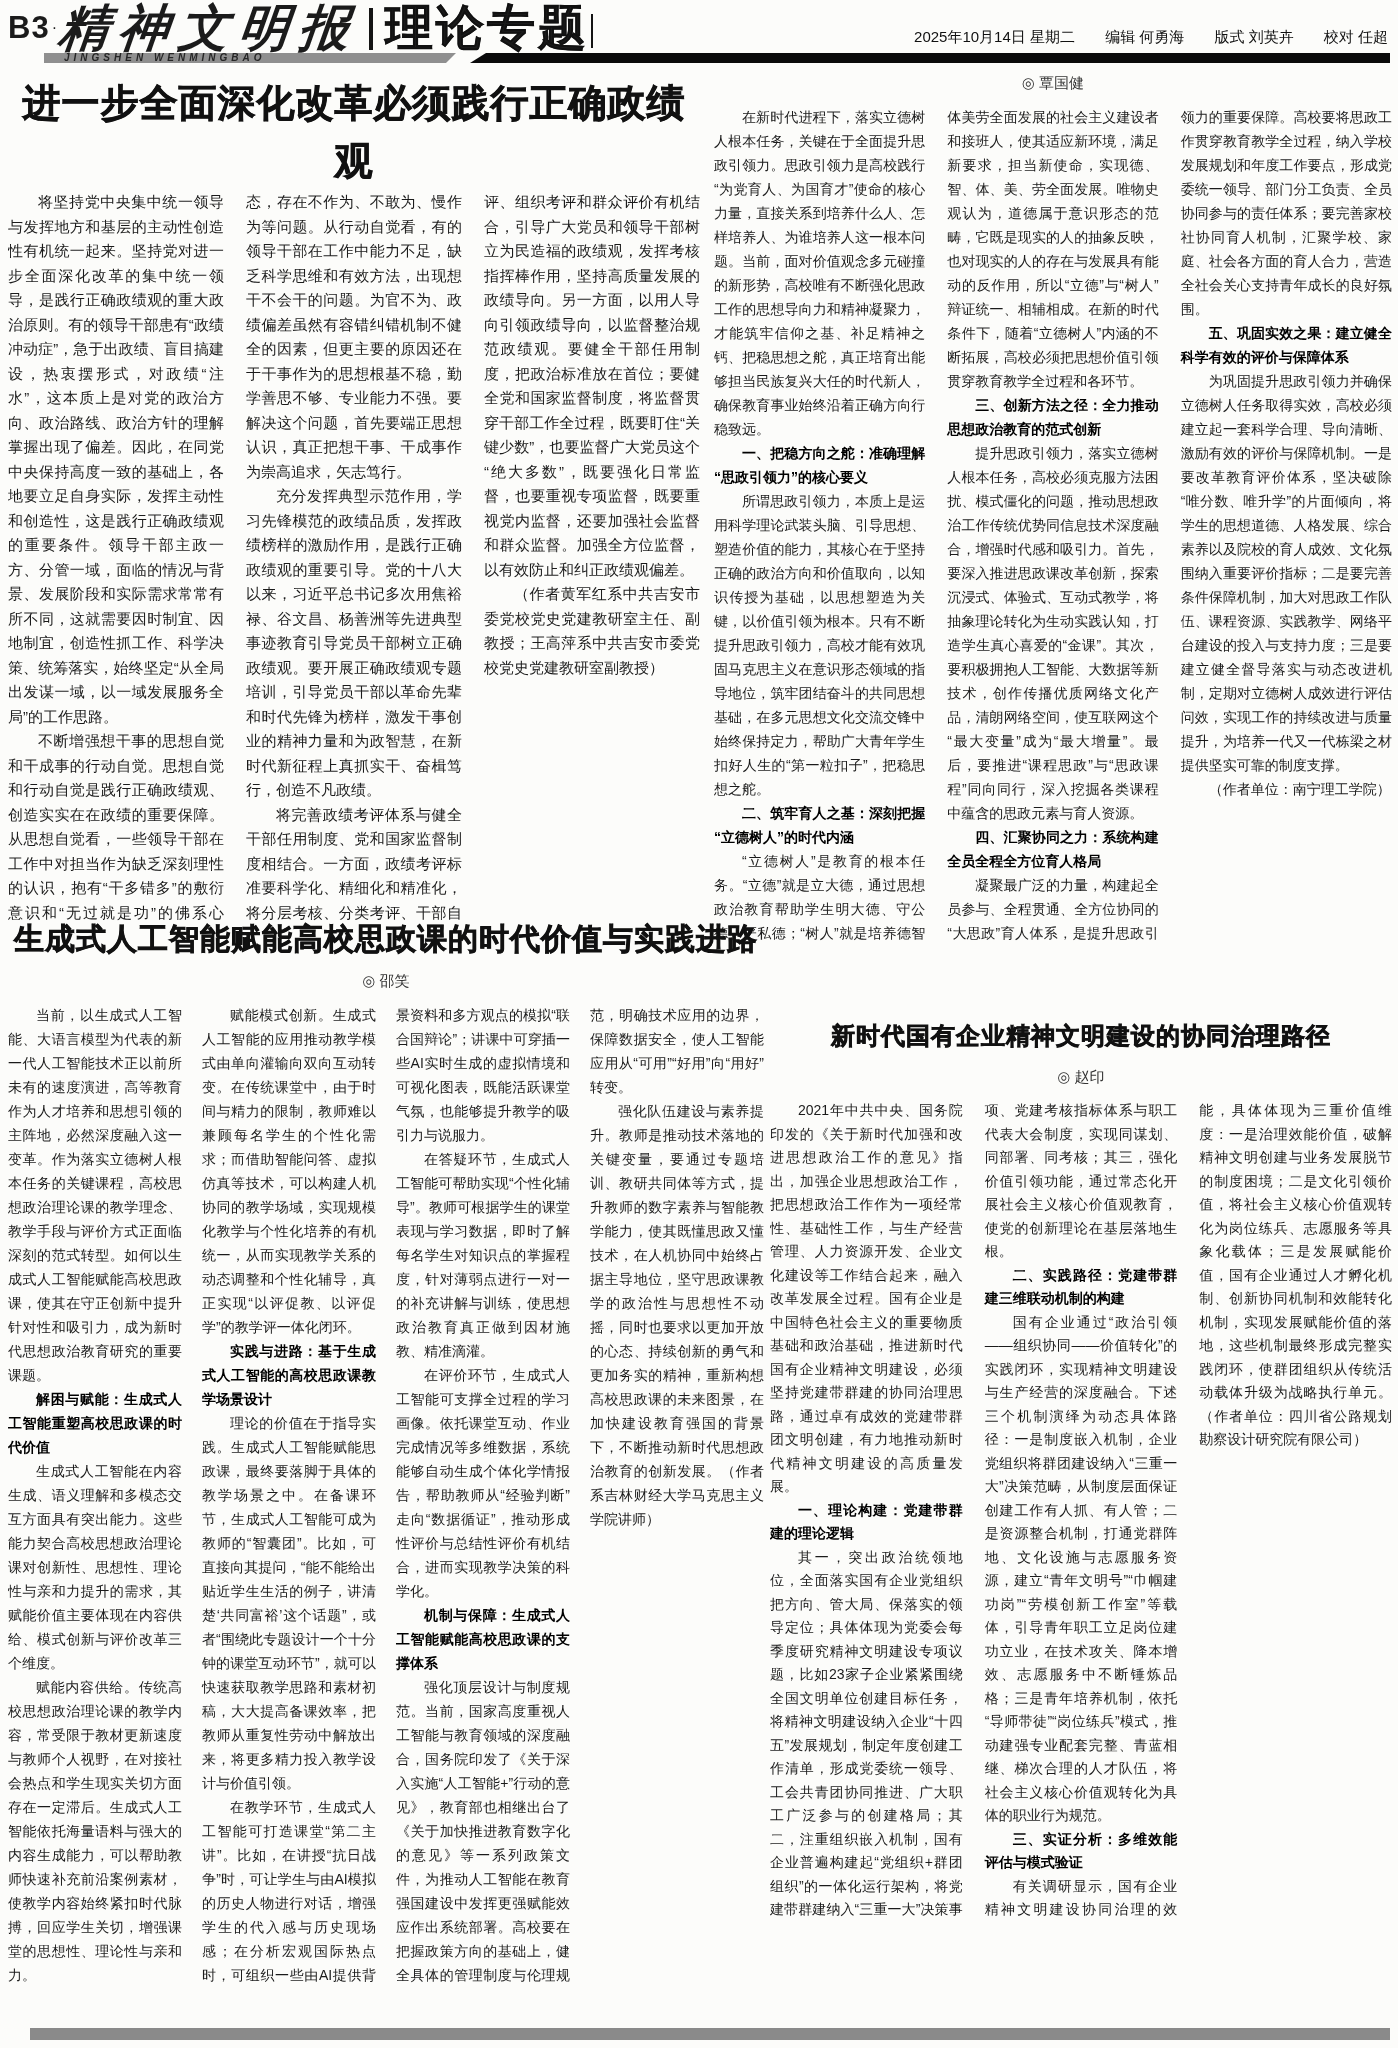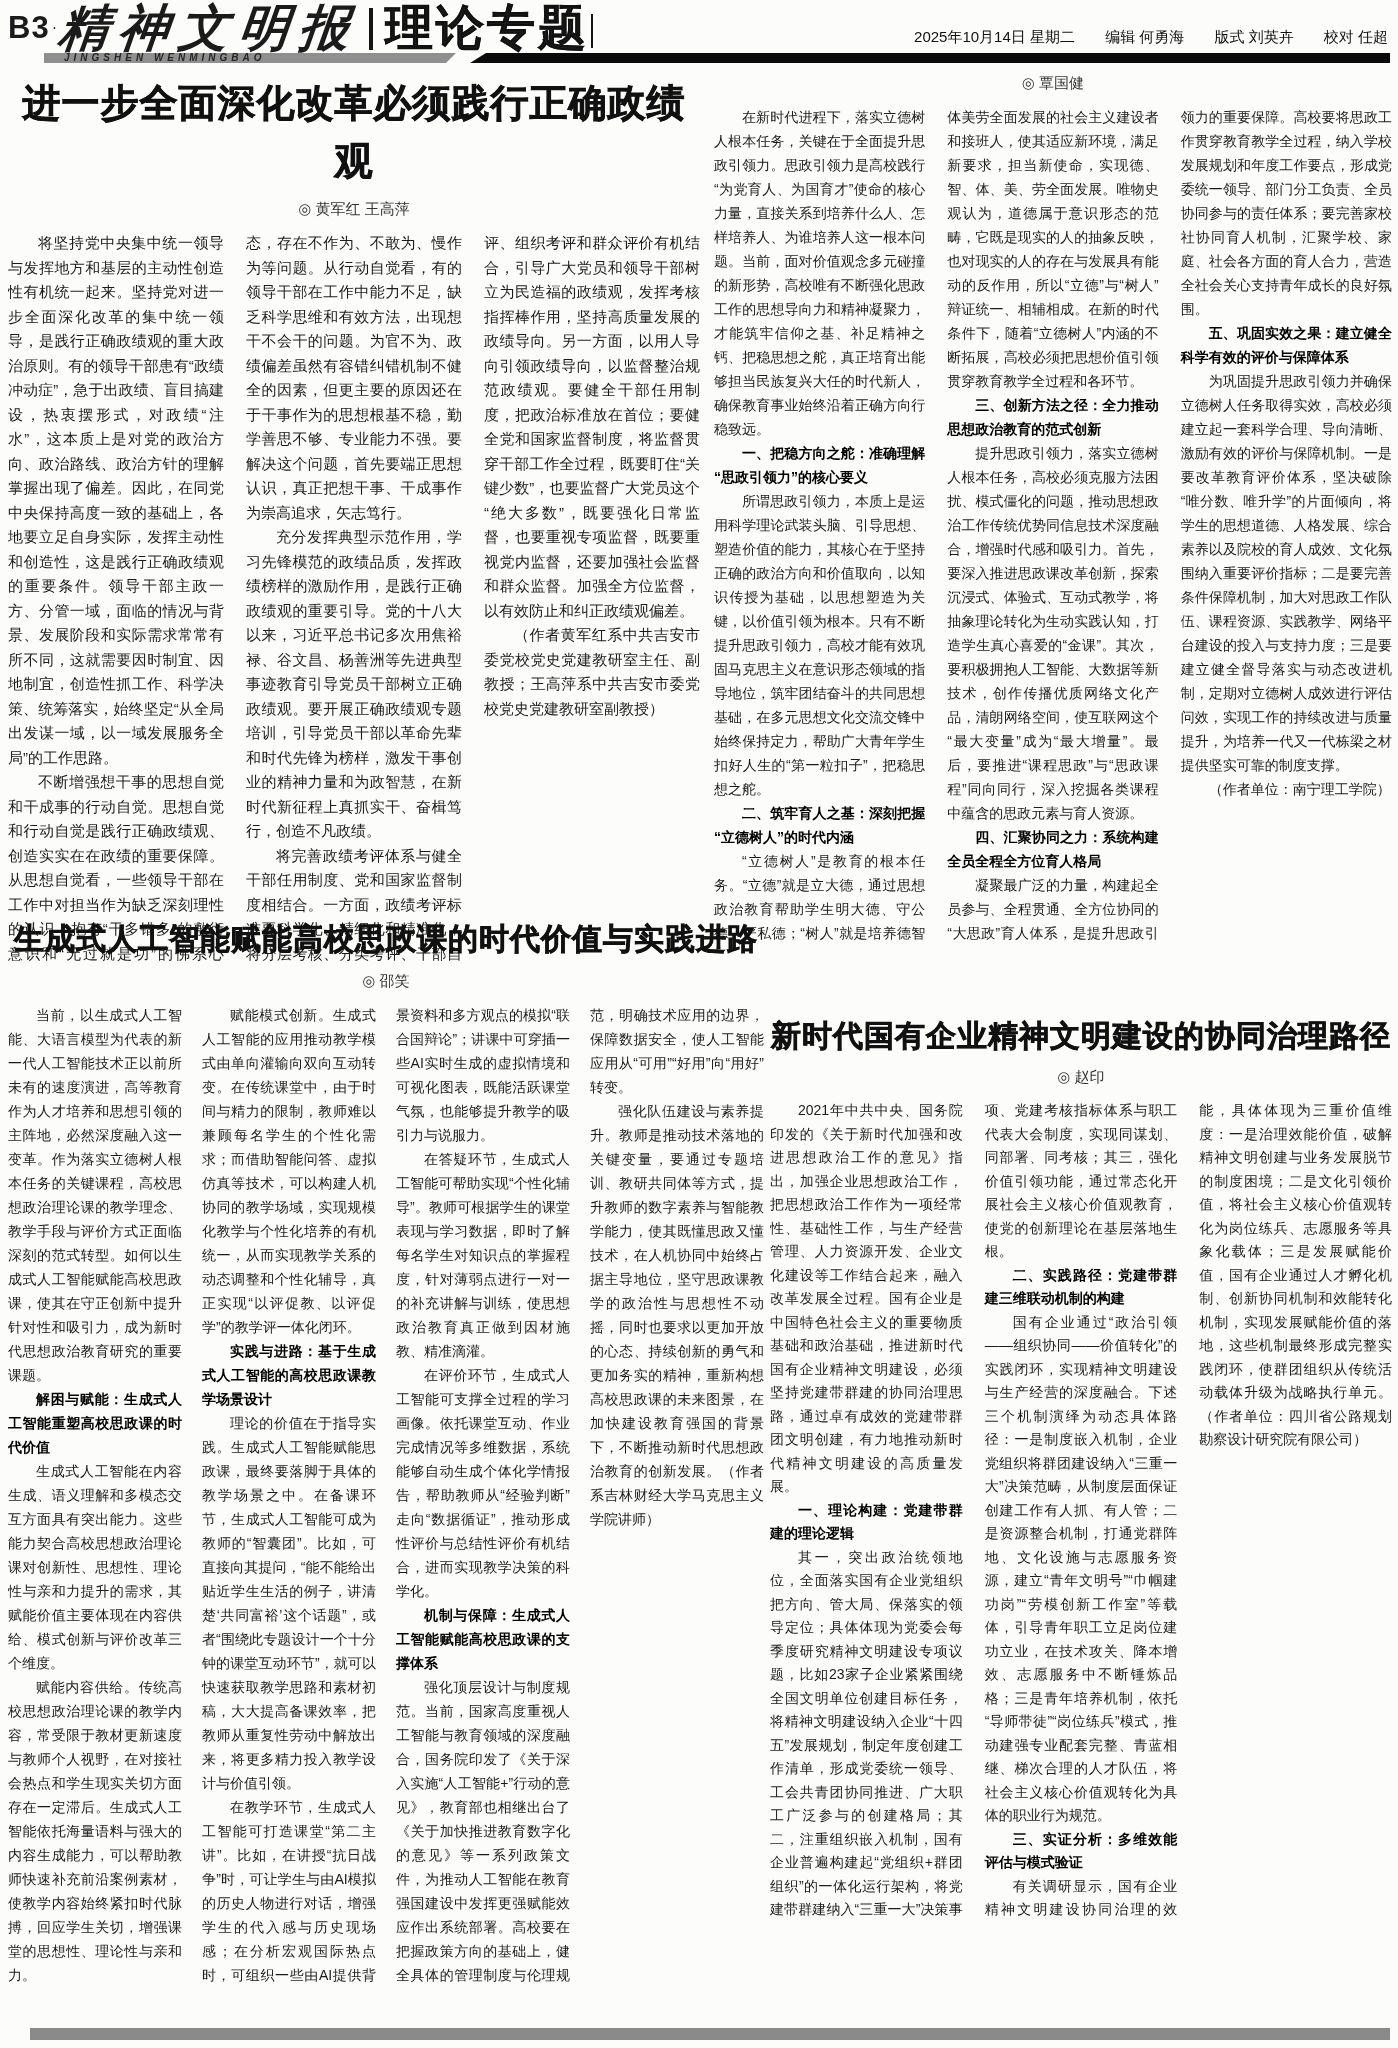--- a/index.html
+++ b/index.html
@@ -53,21 +53,21 @@
   
   .a2{left:714px;top:64px;width:678px;height:950px;}
   .a2 h1{font-size:30px;line-height:46px;margin-top:8px;}
   .a2 .cols{column-count:3;column-gap:22px;height:848px;font-size:14px;line-height:24px;}
   
   .a3{left:8px;top:916px;width:756px;height:1106px;}
   .a3 h1{font-size:30px;line-height:46px;}
   .a3 .cols{column-count:4;column-gap:20px;height:1002px;font-size:14px;line-height:24px;}
   
   .a4{left:770px;top:1014px;width:622px;height:926px;}
-  .a4 h1{font-size:30px;line-height:44px;}
+  .a4 h1{font-size:24px;line-height:44px;}
   .a4 .cols{column-count:3;column-gap:22px;height:828px;font-size:14px;line-height:23.5px;}
   
   .bottom-bar{position:absolute;left:30px;right:8px;top:2028px;height:12px;background:#8a8a8a;}
 </style>
 </head>
 <body>
 
 <div class="page">
 
   <header class="hdr">
@@ -86,21 +86,20 @@
       <span>校对 任超</span>
     </div>
     <div class="pinyin-bar">
       <span>JINGSHEN WENMINGBAO</span>
     </div>
     <div class="rule-black"></div>
   </header>
 
   <section class="article a1">
     <h1>进一步全面深化改革必须践行正确政绩观</h1>
-    <div class="byline">◎ 黄军红 王高萍</div>
     <div class="cols">
         <p>将坚持党中央集中统一领导与发挥地方和基层的主动性创造性有机统一起来。坚持党对进一步全面深化改革的集中统一领导，是践行正确政绩观的重大政治原则。有的领导干部患有“政绩冲动症”，急于出政绩、盲目搞建设，热衷摆形式，对政绩“注水”，这本质上是对党的政治方向、政治路线、政治方针的理解掌握出现了偏差。因此，在同党中央保持高度一致的基础上，各地要立足自身实际，发挥主动性和创造性，这是践行正确政绩观的重要条件。领导干部主政一方、分管一域，面临的情况与背景、发展阶段和实际需求常常有所不同，这就需要因时制宜、因地制宜，创造性抓工作、科学决策、统筹落实，始终坚定“从全局出发谋一域，以一域发展服务全局”的工作思路。</p>
         <p>不断增强想干事的思想自觉和干成事的行动自觉。思想自觉和行动自觉是践行正确政绩观、创造实实在在政绩的重要保障。从思想自觉看，一些领导干部在工作中对担当作为缺乏深刻理性的认识，抱有“干多错多”的敷衍意识和“无过就是功”的佛系心态，存在不作为、不敢为、慢作为等问题。从行动自觉看，有的领导干部在工作中能力不足，缺乏科学思维和有效方法，出现想干不会干的问题。为官不为、政绩偏差虽然有容错纠错机制不健全的因素，但更主要的原因还在于干事作为的思想根基不稳，勤学善思不够、专业能力不强。要解决这个问题，首先要端正思想认识，真正把想干事、干成事作为崇高追求，矢志笃行。</p>
         <p>充分发挥典型示范作用，学习先锋模范的政绩品质，发挥政绩榜样的激励作用，是践行正确政绩观的重要引导。党的十八大以来，习近平总书记多次用焦裕禄、谷文昌、杨善洲等先进典型事迹教育引导党员干部树立正确政绩观。要开展正确政绩观专题培训，引导党员干部以革命先辈和时代先锋为榜样，激发干事创业的精神力量和为政智慧，在新时代新征程上真抓实干、奋楫笃行，创造不凡政绩。</p>
         <p>将完善政绩考评体系与健全干部任用制度、党和国家监督制度相结合。一方面，政绩考评标准要科学化、精细化和精准化，将分层考核、分类考评、干部自评、组织考评和群众评价有机结合，引导广大党员和领导干部树立为民造福的政绩观，发挥考核指挥棒作用，坚持高质量发展的政绩导向。另一方面，以用人导向引领政绩导向，以监督整治规范政绩观。要健全干部任用制度，把政治标准放在首位；要健全党和国家监督制度，将监督贯穿干部工作全过程，既要盯住“关键少数”，也要监督广大党员这个“绝大多数”，既要强化日常监督，也要重视专项监督，既要重视党内监督，还要加强社会监督和群众监督。加强全方位监督，以有效防止和纠正政绩观偏差。</p>
         <p>（作者黄军红系中共吉安市委党校党史党建教研室主任、副教授；王高萍系中共吉安市委党校党史党建教研室副教授）</p>
       </div>
   </section>
 
   <section class="article a2">

